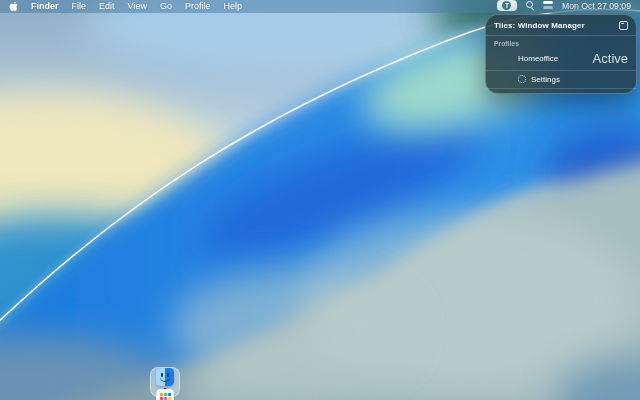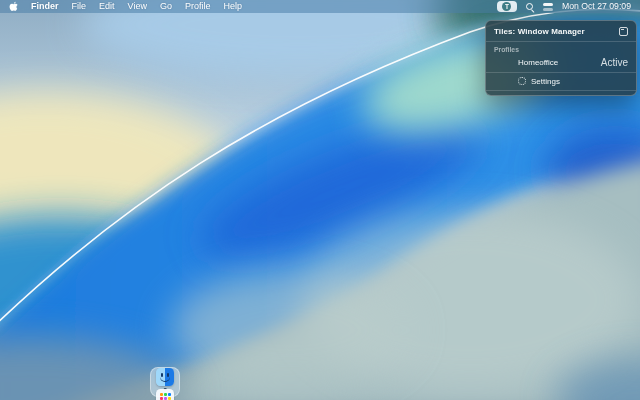--- a/index.html
+++ b/index.html
@@ -17,56 +17,56 @@
     display:flex;align-items:center;padding:0 9px;gap:2px;
     background:rgba(80,128,166,0.55);
     backdrop-filter:blur(10px) saturate(1.3);
     color:#fff;font-size:9px;line-height:13px;
     text-shadow:0 0 2px rgba(0,40,80,.3);
   }
   .mb-left{display:flex;align-items:center;gap:13px;}
   .apple-logo{display:flex;align-items:center;}
   .menu-item{white-space:nowrap;}
   .menu-item.app{font-weight:700;}
-  .mb-right{margin-left:auto;display:flex;align-items:center;gap:8px;}
+  .mb-right{margin-left:auto;display:flex;gap:8px;}
   .tiles-pill{
     display:flex;align-items:center;justify-content:center;
     width:20px;height:11px;border-radius:4px;
     background:rgba(238,246,251,0.95);
   }
   .tiles-badge{
     width:9px;height:9px;border-radius:50%;background:#3f7e88;
     color:#fff;font-size:6.5px;font-weight:700;line-height:9px;
     display:flex;align-items:center;justify-content:center;text-shadow:none;
   }
   .search-ic{position:relative;width:10px;height:10px;display:inline-block;}
   .search-ic::before{content:"";position:absolute;left:1px;top:1px;width:5px;height:5px;border:1.2px solid #fff;border-radius:50%;}
   .search-ic::after{content:"";position:absolute;left:7px;top:7px;width:1.3px;height:3.5px;background:#fff;border-radius:1px;transform:rotate(-45deg);}
   .cc-ic{position:relative;width:11px;height:9px;display:inline-block;}
   .cc-ic::before{content:"";position:absolute;left:0;top:1px;width:10px;height:3px;border-radius:1.5px;background:rgba(255,255,255,0.95);}
   .cc-ic::after{content:"";position:absolute;left:0;top:5.5px;width:10px;height:3px;border-radius:1.5px;background:rgba(255,255,255,0.55);}
   .clock{white-space:nowrap;font-size:8.7px;}
   
   .tiles-panel{
-    position:absolute;top:20px;right:3px;width:150px;z-index:20;
+    position:absolute;top:14px;right:3px;width:150px;z-index:20;
     background:rgba(38,56,62,0.82);
     backdrop-filter:blur(18px) saturate(1.2);
     border:0.5px solid rgba(255,255,255,0.25);
-    border-radius:6px;
+    border-radius:13px;
     box-shadow:0 10px 28px rgba(0,0,0,0.4);
     color:#f4f7f8;padding:2px 0 3px;
   }
   .tp-header{display:flex;align-items:center;padding:4px 8px 3px;}
   .tp-title{font-size:8px;font-weight:700;letter-spacing:0.1px;}
   .ic-window{margin-left:auto;position:relative;width:7px;height:7px;border:1px solid rgba(255,255,255,0.8);border-radius:2px;}
   .ic-window::after{content:"";position:absolute;left:1px;top:1px;width:3px;height:1px;background:rgba(255,255,255,0.8);}
   .tp-divider{height:1px;background:rgba(255,255,255,0.16);margin:1.5px 0;}
   .tp-section{font-size:6.8px;font-weight:600;color:rgba(255,255,255,0.55);padding:3px 8px 1px;}
   .tp-row{display:flex;align-items:center;gap:5px;padding:2.5px 8px;font-size:8px;margin-left:24px;}
-  .tp-right{margin-left:auto;font-size:10px;opacity:0.85;}
+  .tp-right{margin-left:auto;font-size:13px;opacity:0.85;}
   .mi{flex:0 0 auto;display:inline-block;}
   .ic-edit{position:relative;width:7px;height:7px;border:1px solid #e8eef0;border-radius:1.5px;}
   .ic-edit::after{content:"";position:absolute;right:-1.5px;top:0.5px;width:5px;height:1.1px;background:#e8eef0;transform:rotate(-45deg);transform-origin:right top;}
   .ic-gear{width:8px;height:8px;border-radius:50%;border:1.6px dotted #e8eef0;box-sizing:border-box;}
   .ic-info{width:8px;height:8px;border-radius:50%;border:1px solid #e8eef0;box-sizing:border-box;text-align:center;}
   .ic-info::after{content:"i";display:block;font-size:5.5px;line-height:6px;color:#e8eef0;}
   .ic-close{width:8px;text-align:center;}
   .ic-close::before{content:"×";font-size:9px;line-height:8px;color:#e8eef0;}
   
   .dock{

